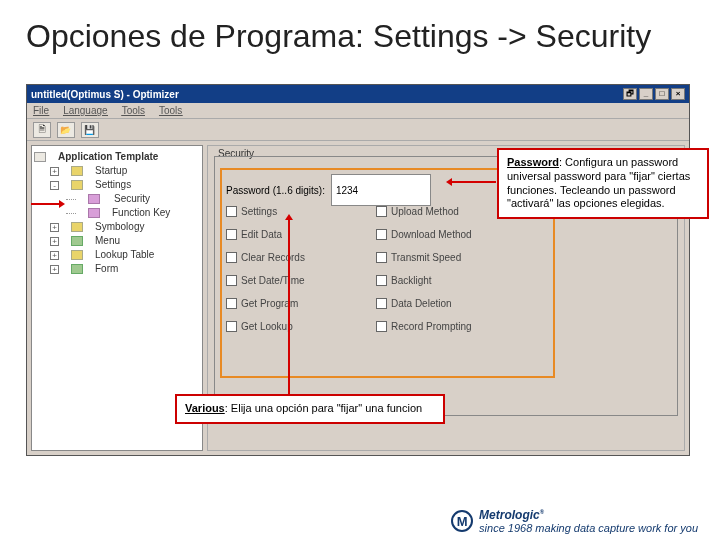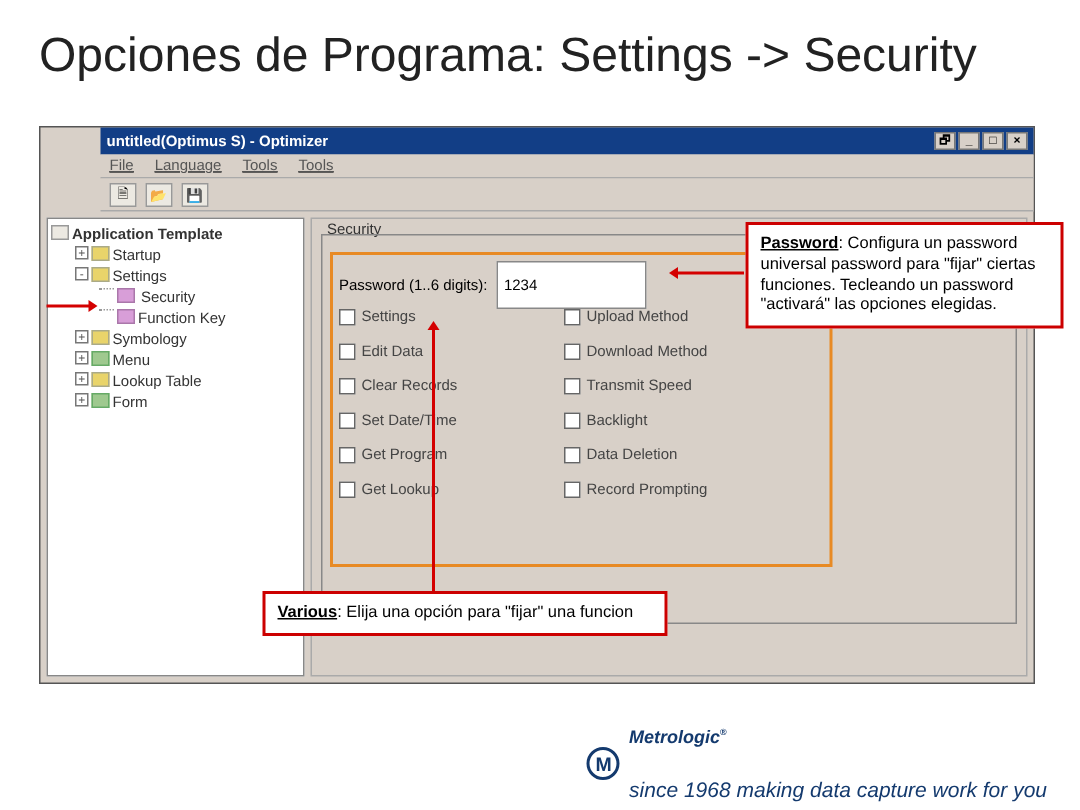--- a/index.html
+++ b/index.html
@@ -1,29 +1,29 @@
 <!DOCTYPE html>
 <html><head>
 <meta charset="utf-8">
 <style>
   * { box-sizing: border-box; margin: 0; padding: 0; }
   html, body { width:720px; height:540px; font-family: Arial, sans-serif; background:#fff; }
   .slide { position:relative; width:720px; height:540px; background:#fff; overflow:hidden; }
   .slide-title { position:absolute; top:18px; left:26px; font-size:32px; font-weight:400; color:#222; }
-  .app-window { position:absolute; top:84px; left:26px; width:664px; height:372px; background:#d8d0c8; border:1px solid #555; font-size:10px; font-family:Tahoma,Arial,sans-serif;padding-left:40px; }
+  .app-window { position:absolute; top:84px; left:26px; width:664px; height:372px; background:#d8d0c8; border:1px solid #555; font-size:10px; font-family:Tahoma,Arial,sans-serif; }
   .titlebar { height:18px; background:linear-gradient(#123e86,#123e86); color:#fff; display:flex; align-items:center; padding:0 4px; font-weight:700; font-size:10px; justify-content:space-between; }
   .titlebar .controls { display:flex; gap:2px; }
   .titlebar .controls div { width:14px; height:12px; background:#d8d0c8; border:1px solid #777; color:#000; font-size:8px; line-height:10px; text-align:center; }
   .menubar { height:16px; background:#d8d0c8; display:flex; align-items:center; gap:14px; padding:0 6px; border-bottom:1px solid #aaa;text-decoration:underline; }
   .menubar span { text-decoration:underline; color:#555; }
   .toolbar { height:22px; background:#d8d0c8; display:flex; align-items:center; gap:6px; padding:0 6px; border-bottom:1px solid #aaa; }
   .toolbar .tbtn { width:18px; height:16px; border:1px solid #999; background:#ece9e2; display:flex; align-items:center; justify-content:center; font-size:9px; }
   .client { position:absolute; top:56px; left:0; right:0; bottom:0; display:flex; }
   .tree { width:172px; background:#fff; border:1px solid #888; margin:4px; overflow:hidden; padding:4px 2px; font-size:10px; color:#333; }
-  .tree .node { display:flex; align-items:flex-start; gap:2px; line-height:14px; white-space:nowrap; }
+  .tree .node { display:flex; align-items:center; gap:12px; line-height:14px; white-space:nowrap; }
   .node .tg { width:9px; height:9px; border:1px solid #777; text-align:center; line-height:7px; font-size:8px; color:#555; }
   .node .folder { width:12px; height:10px; display:inline-block; }
   .folder.y { background:#e9d46a; border:1px solid #aa8; }
   .folder.g { background:#9fc98f; border:1px solid #6a6; }
   .folder.p { background:#d89ed8; border:1px solid #a7a; }
   .folder.b { background:#ece9e2; border:1px solid #999; }
   .indent1 { padding-left:16px; }
   .indent2 { padding-left:32px; }
   .dotted-line { display:inline-block; width:10px; border-bottom:1px dotted #999; }
   .content { flex:1; margin:4px 4px 4px 0; position:relative; background:#d8d0c8; border:1px solid #aaa; }
@@ -37,21 +37,21 @@
   .red-arrow-v { position:absolute; width:2px; background:#d40000; }
   .red-arrow-v::before { content:""; position:absolute; top:-6px; left:-3px; border:4px solid transparent; border-bottom:6px solid #d40000; }
   .opts { position:absolute; top:60px; left:18px; display:grid; grid-template-columns:140px 140px; row-gap:12px; column-gap:10px; }
   .opt { display:flex; align-items:center; gap:4px; color:#444; }
   .cb { width:11px; height:11px; background:#fff; border:1px solid #666; }
   .callout { position:absolute; background:#fff; border:2px solid #c00; padding:6px 8px; font-size:11px; line-height:1.25; z-index:10; }
   .callout .hd { font-weight:700; text-decoration:underline; }
   .bottom-brand { position:absolute; bottom:6px; right:22px; display:flex; align-items:center; gap:6px; font-size:12px; font-style:italic; color:#143a6e; font-weight:700; }
   .brand-logo { width:22px; height:22px; border:2px solid #143a6e; border-radius:50%; display:flex; align-items:center; justify-content:center; color:#143a6e; font-weight:700; font-style:normal; font-size:13px; }
   .brand-tm { font-size:6px; vertical-align:super; font-style:normal; }
-  .brand-sub { font-size:14px; font-style:italic; font-weight:400; display:block; text-align:right;margin-top:20px; }
+  .brand-sub { font-size:11px; font-style:italic; font-weight:400; display:block; text-align:right; }
   .tree-arrow { position:absolute; width:32px; height:2px; background:#d40000; }
   .tree-arrow::after{ content:""; position:absolute; right:-6px; top:-3px; border:4px solid transparent; border-left:6px solid #d40000; }
 </style>
 </head>
 <body>
 
 <div class="slide">
   <div class="slide-title">Opciones de Programa: Settings -&gt; Security</div>
 
   <div class="callout" style="top:148px; left:497px; width:212px;">

